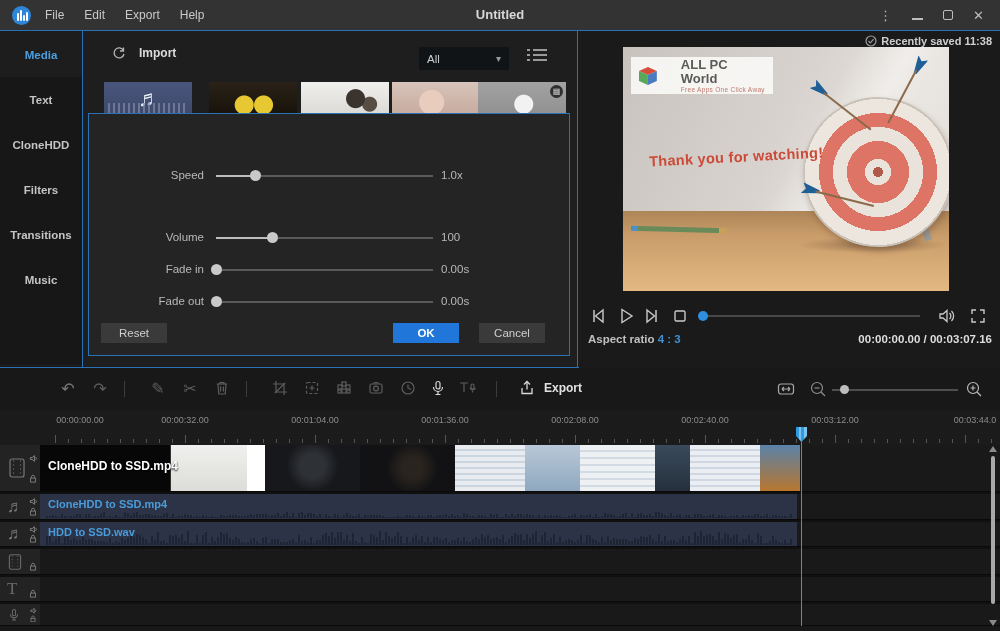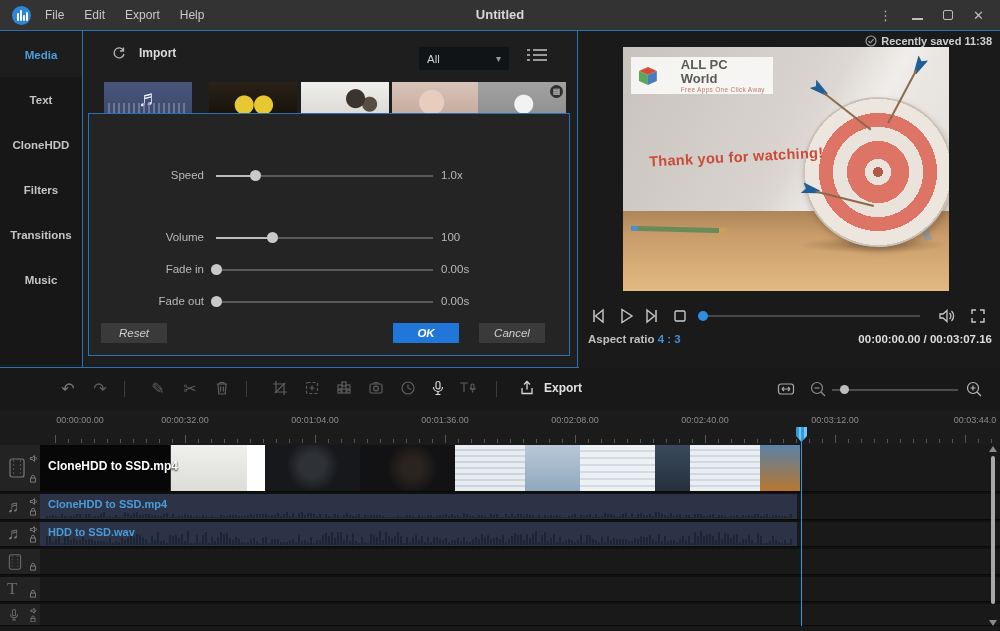--- a/index.html
+++ b/index.html
@@ -86,21 +86,21 @@
   .dlg-row { position:absolute; left:0; width:100%; height:20px; }
   .dlg-label { position:absolute; left:40px; top:3px; width:75px; text-align:right;
     color:#b8b8b8; font-size:11.5px; }
   .dlg-slider { position:absolute; left:127px; top:0; width:217px; height:20px; cursor:pointer; }
   .dlg-slider .track { position:absolute; left:0; top:9px; width:100%; height:2px; background:#5a5a5a; }
   .dlg-slider .fill { position:absolute; left:0; top:9px; height:2px; background:#bdbdbd; }
   .dlg-slider .thumb { position:absolute; top:4px; width:11px; height:11px; border-radius:50%;
     background:#c9c9c9; }
   .dlg-value { position:absolute; left:352px; top:3px; width:70px; color:#b8b8b8; font-size:11.5px; }
   .dlg-btn { position:absolute; height:20px; font-size:11.5px; color:#cfcfcf;
-    background:#3a3a3a; border:none; text-align:center; line-height:20px; cursor:pointer;font-style:italic; }
+    background:#3a3a3a; border:none; text-align:center; line-height:20px; cursor:pointer; }
   #btn-reset { left:12px; top:209px; width:66px; }
   #btn-ok { left:304px; top:209px; width:66px; background:#2176d9; color:#fff; font-weight:bold; }
   #btn-cancel { left:390px; top:209px; width:66px; }
 
   
   #preview-panel { position:absolute; left:579px; top:0; width:421px; height:337px;
     background:#1a1a1a; }
   #saved-status { position:absolute; right:8px; top:4px; display:flex; align-items:center;
     gap:4px; color:#cfcfcf; font-size:11px; font-weight:bold; }
   #preview-canvas { position:absolute; left:44px; top:16px; width:326px; height:244px;

